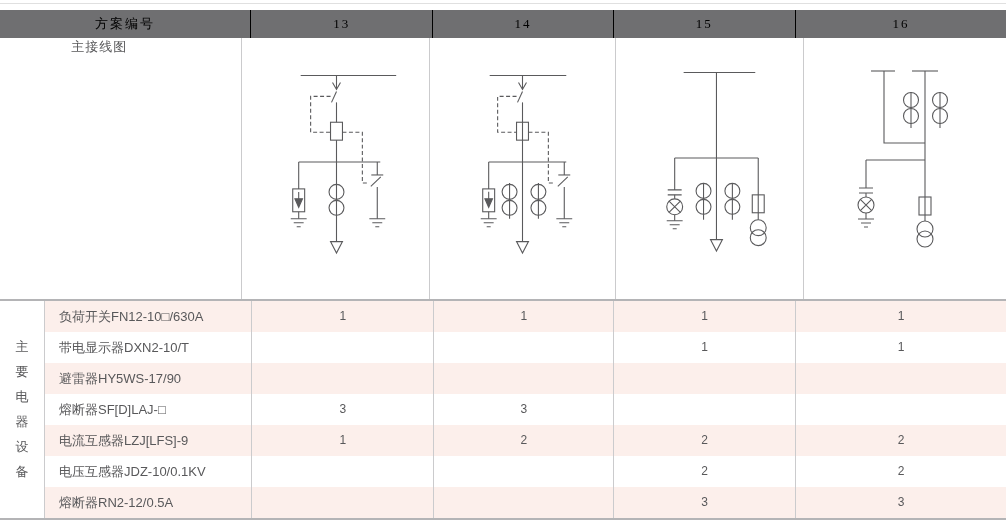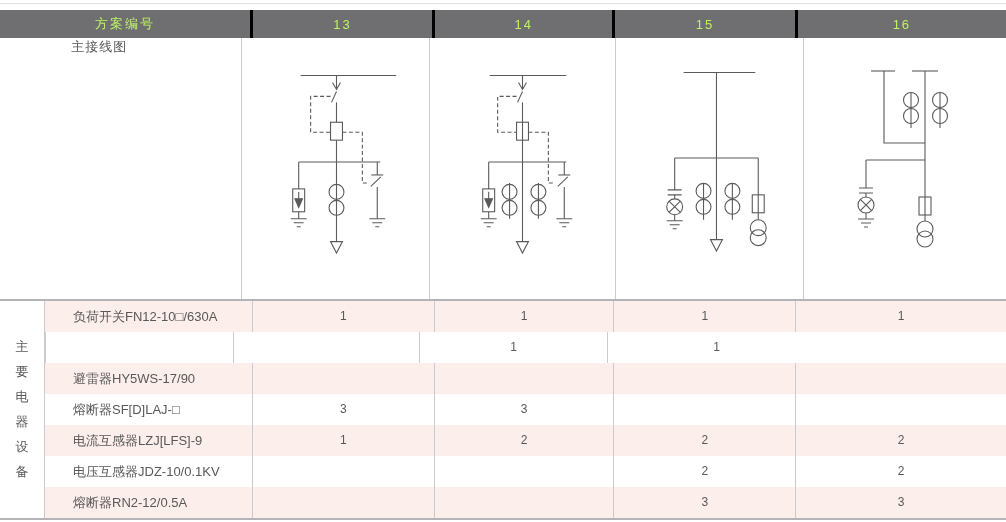--- a/index.html
+++ b/index.html
@@ -2,22 +2,22 @@
 <html><head>
 <meta charset="utf-8">
 <style>
   html,body{margin:0;padding:0;background:#fff;}
   .page{position:relative;width:1006px;height:522px;background:#ffffff;
         font-family:"Liberation Sans","DejaVu Sans",sans-serif;color:#58585a;overflow:hidden;}
   .topline{position:absolute;top:3px;left:0;width:100%;height:1px;background:#e0e0e0;}
   
   .header{position:absolute;top:10px;left:0;width:100%;height:28px;background:#6f6f71;display:flex;}
   .hcell{box-sizing:border-box;height:100%;display:flex;align-items:center;justify-content:center;
-         color:#bef264;font-size:13px;letter-spacing:2px;}
-  .hcell + .hcell{border-left:3px solid #000000;}
+         color:#000000;font-size:13px;letter-spacing:2px;font-family:Liberation Serif, serif;}
+  .hcell + .hcell{border-left:1px solid #000000;}
   .w0{width:258px}.w1{width:188px}.w2{width:186px}.w3{width:188px}.w4{width:218px}
   
   .drow{position:absolute;top:38px;left:0;width:100%;height:261px;display:flex;}
   .dcell{box-sizing:border-box;height:100%;display:flex;align-items:flex-start;justify-content:center;}
   .dcell + .dcell{border-left:1px solid #cbcbcd;}
   .dlabel{font-size:13px;letter-spacing:1px;padding-right:42px;}
   svg.diagram{display:block;}
   .sym{stroke:#5a5a5c;stroke-width:1.1;fill:none;}
   .symf{stroke:#5a5a5c;stroke-width:1.1;fill:#5a5a5c;}
   .symw{stroke:#5a5a5c;stroke-width:1.1;fill:#ffffff;}
@@ -25,21 +25,21 @@
   
   .sep{position:absolute;top:299px;left:0;width:100%;height:2px;background:#b4b4b6;}
   .bottomline{position:absolute;top:518px;left:0;width:100%;height:2px;background:#b4b4b6;}
   
   .equip{position:absolute;top:301px;left:0;width:100%;height:217px;display:flex;}
   .glabel{width:45px;box-sizing:border-box;border-right:1px solid #cbcbcd;display:flex;
           flex-direction:column;align-items:center;justify-content:center;gap:7px;font-size:13px;}
   .rows{width:961px;display:flex;flex-direction:column;}
   .erow{display:flex;height:31px;line-height:31px;font-size:13px;}
   .erow.pink{background:#fcefeb;}
-  .ename{width:213px;box-sizing:border-box;padding-left:28px;white-space:nowrap;}
+  .ename{width:213px;box-sizing:border-box;padding-left:14px;white-space:nowrap;}
   .eval{box-sizing:border-box;border-left:1px solid #cbcbcd;text-align:center;font-size:12px;}
 </style>
 </head>
 <body>
 
 <div class="page">
   <div class="topline"></div>
 
   <div class="header">
     <div class="hcell w0">方案编号</div>
@@ -220,20 +220,21 @@
 
       <div class="erow pink">
         <div class="ename">负荷开关FN12-10□/630A</div>
         <div class="eval w1">1</div>
         <div class="eval w2">1</div>
         <div class="eval w3">1</div>
         <div class="eval w4">1</div>
       </div>
 
       <div class="erow">
+        <div class="ename">带电显示器DXN2-10/T</div>
         <div class="eval w1"></div>
         <div class="eval w2"></div>
         <div class="eval w3">1</div>
         <div class="eval w4">1</div>
       </div>
 
       <div class="erow pink">
         <div class="ename">避雷器HY5WS-17/90</div>
         <div class="eval w1"></div>
         <div class="eval w2"></div>

